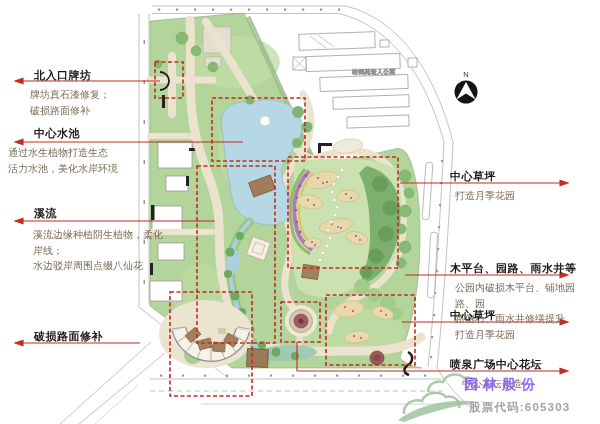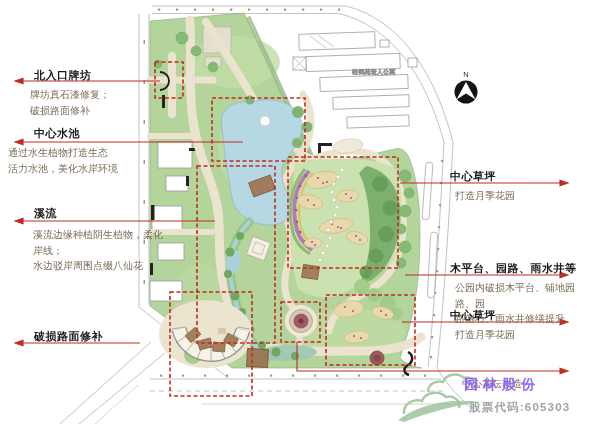--- a/index.html
+++ b/index.html
@@ -398,17 +398,20 @@
     <div class="title">木平台、园路、雨水井等</div>
     </div>
   <div class="desc" style="left:455px;top:280px;width:130px">公园内破损木平台、铺地园路、园
 路侧石、雨水井修缮提升</div>
 
   <div class="ann" style="left:450px;top:308px">
     <div class="title">中心草坪</div>
     </div>
   <div class="desc" style="left:455px;top:327px;width:120px">打造月季花园</div>
 
+  <div class="ann" style="left:450px;top:357px">
+    <div class="title">喷泉广场中心花坛</div>
+    </div>
   <div class="desc" style="left:462px;top:376px;width:110px">中心花坛改造</div>
 
   <div class="wm-company">园林股份</div>
   <div class="wm-stock">股票代码:605303</div>
 </div>
 
 </body></html>

